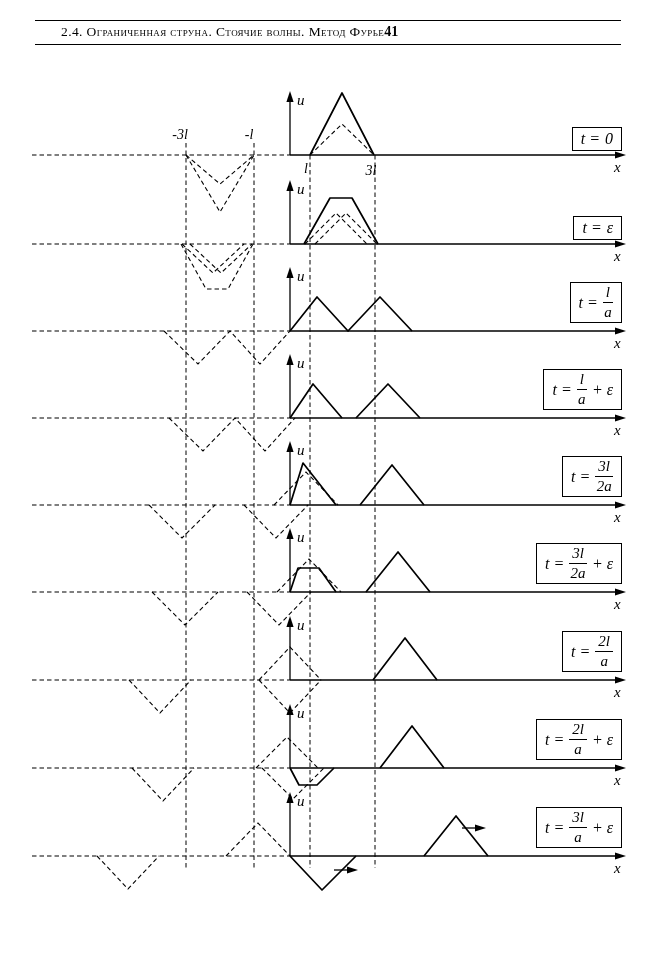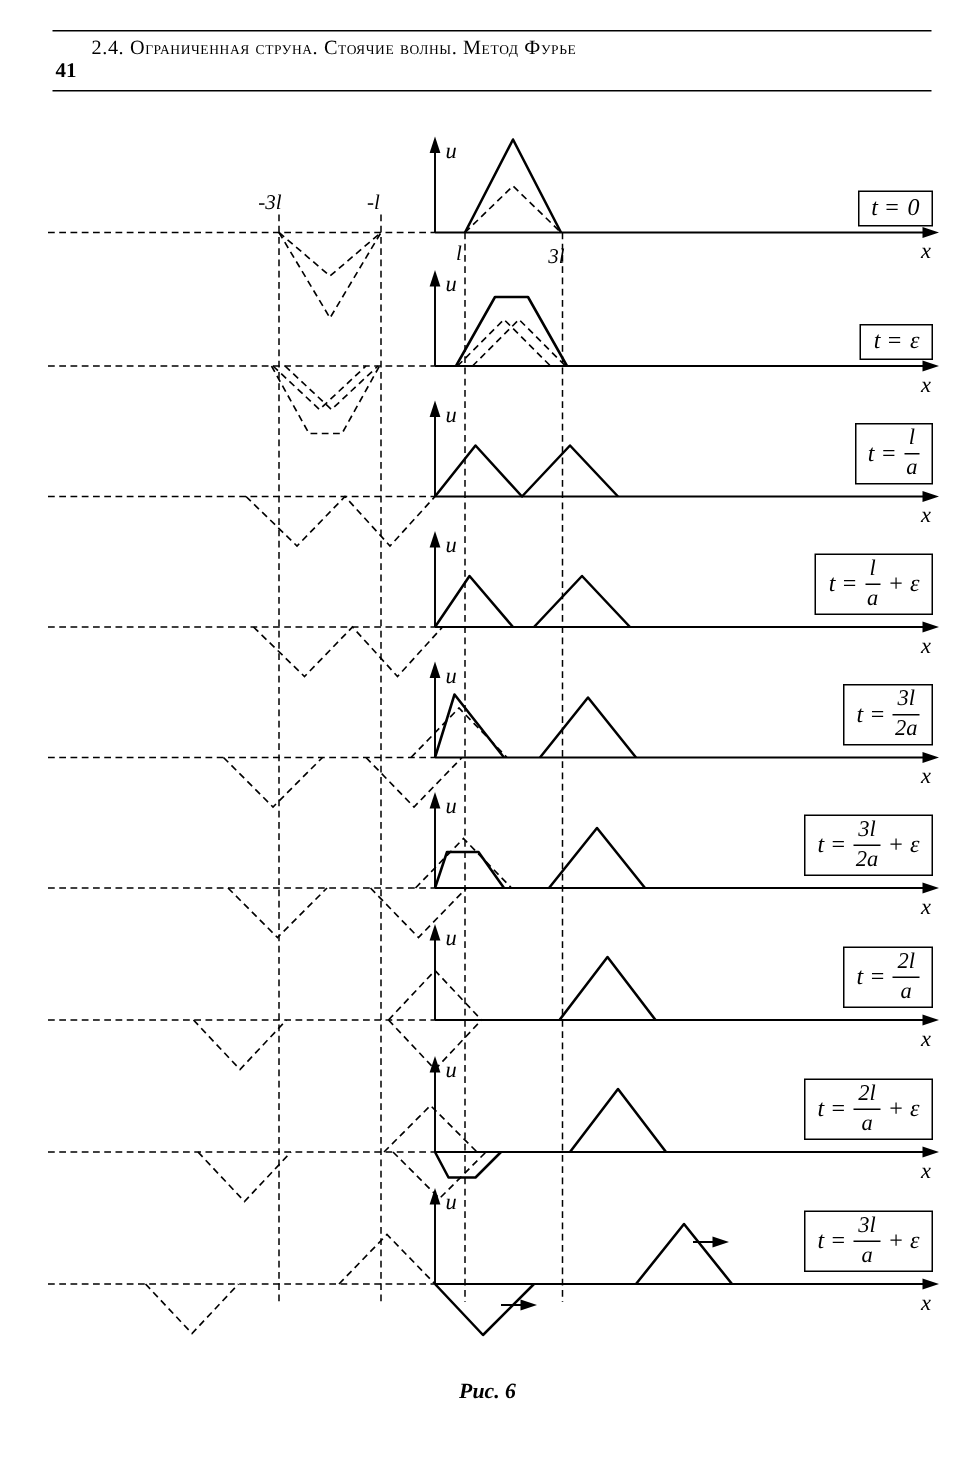--- a/index.html
+++ b/index.html
@@ -10,21 +10,21 @@
     color:#000;
     font-family:"Liberation Serif",serif;
     overflow:hidden;
   }
   
   .header{
     position:absolute;left:35px;top:20px;width:582px;
     border-top:1.4px solid #000;
     border-bottom:1.4px solid #000;
     padding:3px 2px 4px 2px;
-    display:flex;justify-content:space-between;align-items:baseline;flex-direction:column;
+    display:flex;align-items:baseline;
   }
   .header .title{
     font-variant:small-caps;
     font-size:13.5px;
     letter-spacing:.4px;
     padding-left:24px;
   }
   .header .pagenum{
     font-weight:bold;
     font-size:14px;
@@ -246,15 +246,14 @@
           <span>t =</span>
           <span class="frac">
             <span class="num">3l</span>
             <span class="den">a</span>
           </span>
           <span>+ ε</span>
         </div>
       </div>
   </div>
 
-  <div class="caption">Рис. 6</div>
 
 </div>
 
 </body></html>

